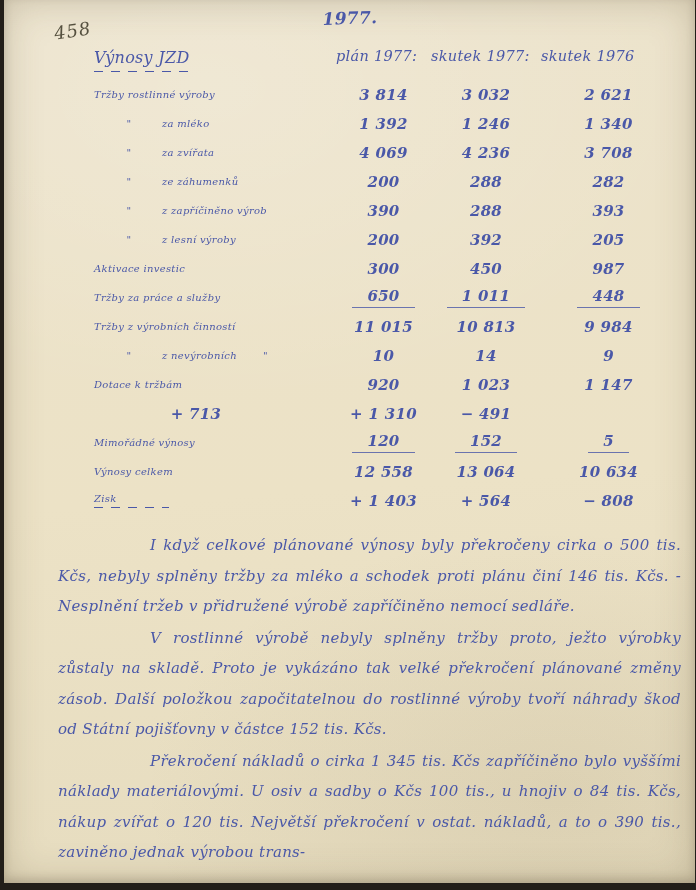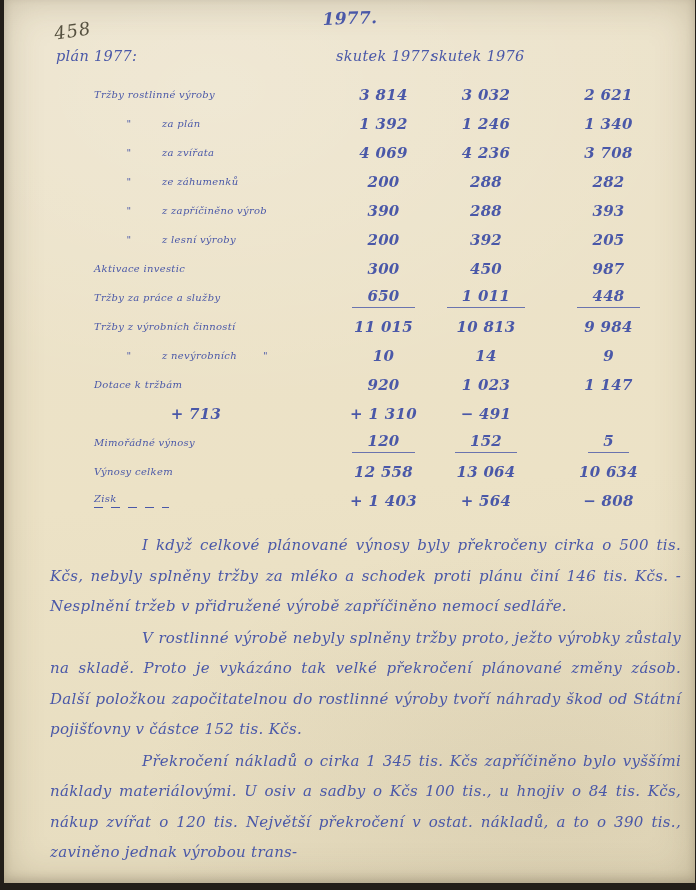--- a/index.html
+++ b/index.html
@@ -56,52 +56,53 @@
     border-bottom:1.3px solid rgba(74,88,168,.8);
     padding:0 15px 2px;
   }
   .dashu{
     display:inline-block;
     background-image:repeating-linear-gradient(90deg, currentColor 0 9px, transparent 9px 17px);
     background-size:100% 1.3px;background-repeat:no-repeat;background-position:0 100%;
     padding-bottom:5px;
   }
   .zisk .dashu{padding-right:52px;}
-  .paras{position:absolute;top:530px;left:8px;right:0;padding:0 14px 0 38px;}
+  .paras{position:absolute;top:530px;left:16px;right:0;padding:0 14px 0 38px;}
   .paras p{
     font-size:15px;line-height:30.5px;
     text-indent:92px;text-align:justify;
     margin-bottom:1px;
   }
 </style>
 </head>
 <body>
 
 <div class="paper">
 
   <div class="pagenum">458</div>
   <div class="year hw">1977.</div>
 
   <div class="table">
 
     <div class="trow thead">
+      <div class="lbl title hw"><span class="dashu">Výnosy JZD</span></div>
       <div class="colhead hw">plán 1977:</div>
       <div class="colhead hw">skutek 1977:</div>
       <div class="colhead hw">skutek 1976</div>
     </div>
 
     <div class="trow">
       <div class="lbl hw"><span>Tržby rostlinné výroby</span></div>
       <div class="num hw"><span>3 814</span></div>
       <div class="num hw"><span>3 032</span></div>
       <div class="num hw"><span>2 621</span></div>
     </div>
 
     <div class="trow sub">
-      <div class="lbl hw"><span class="ditto">"</span><span>za plán</span></div>
+      <div class="lbl hw"><span class="ditto">"</span><span>za mléko</span></div>
       <div class="num hw"><span>1 392</span></div>
       <div class="num hw"><span>1 246</span></div>
       <div class="num hw"><span>1 340</span></div>
     </div>
 
     <div class="trow sub">
       <div class="lbl hw"><span class="ditto">"</span><span>za zvířata</span></div>
       <div class="num hw"><span>4 069</span></div>
       <div class="num hw"><span>4 236</span></div>
       <div class="num hw"><span>3 708</span></div>

